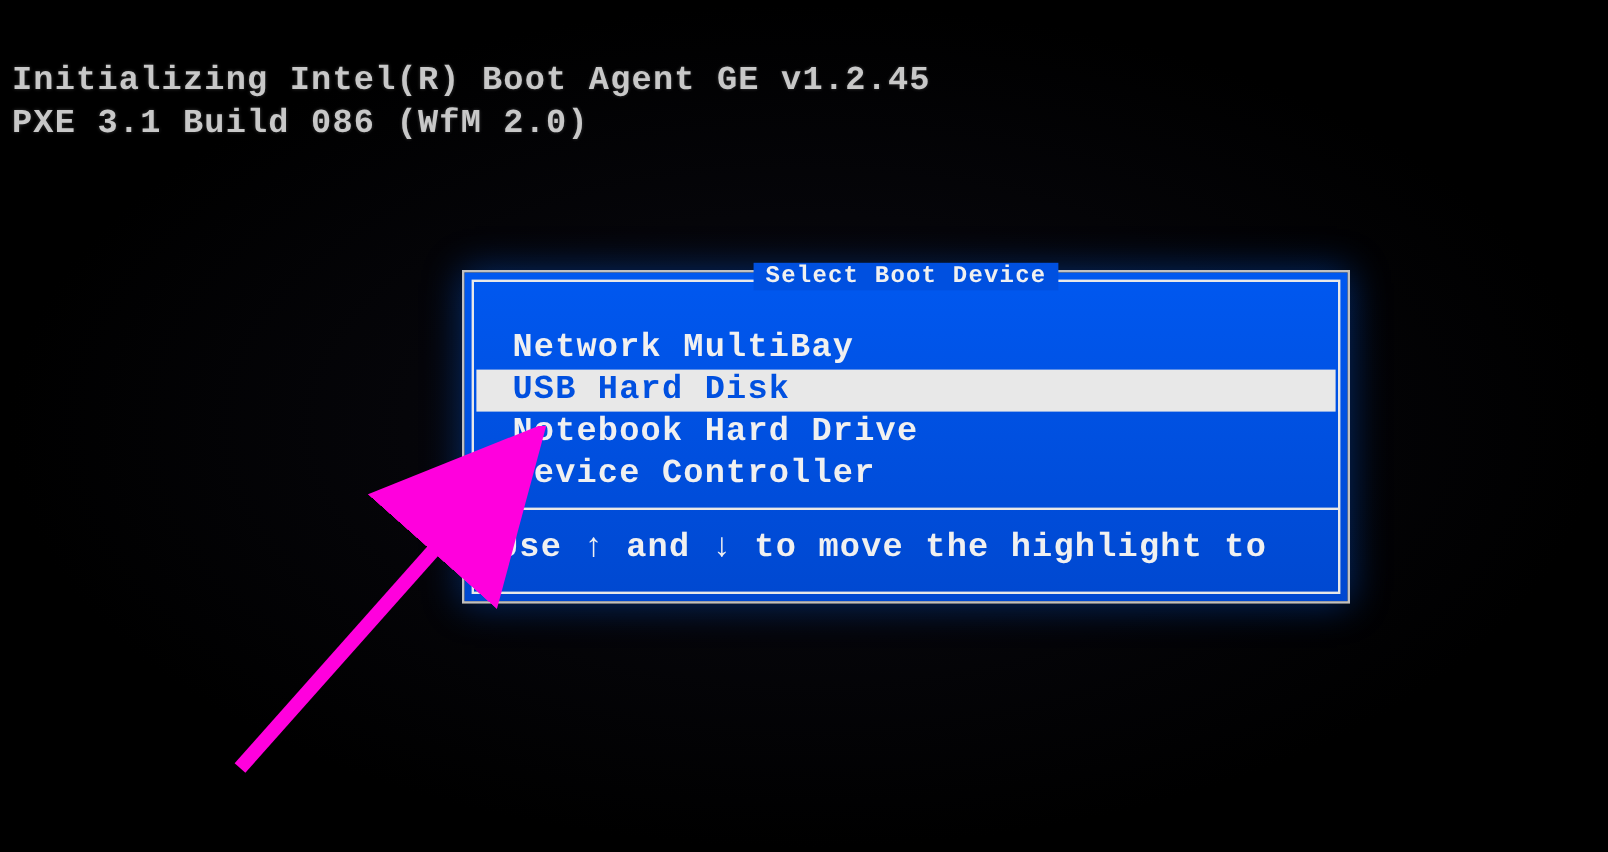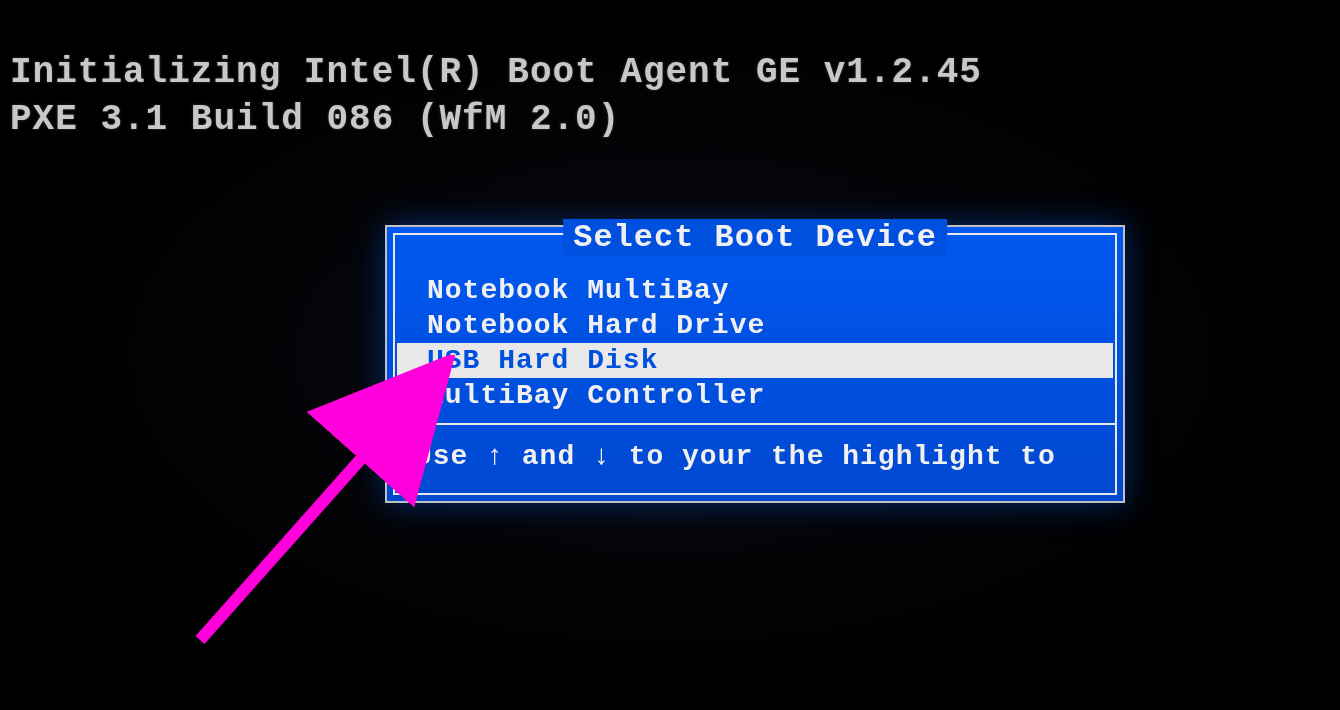--- a/index.html
+++ b/index.html
@@ -13,21 +13,21 @@
       background: radial-gradient(ellipse at 50% 50%, #0a0a12 0%, #000000 70%);
       font-family: 'Courier New', monospace;
       overflow: hidden;
       position: relative;
     }
     .boot-text {
       position: absolute;
       top: 50px;
       left: 10px;
       color: #c8c8c8;
-      font-size: 36px;
+      font-size: 28px;
       font-weight: bold;
       letter-spacing: 1px;
       line-height: 1.3;
       text-shadow: 0 0 3px rgba(200,200,200,0.3);
     }
     .boot-line {
       white-space: nowrap;
     }
     .bios-dialog {
       position: absolute;
@@ -45,21 +45,21 @@
       position: relative;
       padding: 38px 12px 10px 12px;
     }
     .dialog-title {
       position: absolute;
       top: -16px;
       left: 50%;
       transform: translateX(-50%);
       background: #0050e0;
       color: #f0f0f0;
-      font-size: 32px;
+      font-size: 20px;
       font-weight: bold;
       padding: 0 10px;
       letter-spacing: 1px;
       white-space: nowrap;
     }
     .menu-item {
       color: #f0f0f0;
       font-size: 28px;
       font-weight: bold;
       padding: 2px 20px;
@@ -96,29 +96,29 @@
 
 <div class="boot-text">
   <div class="boot-line">Initializing Intel(R) Boot Agent GE v1.2.45</div>
   <div class="boot-line">PXE 3.1 Build 086 (WfM 2.0)</div>
 </div>
 
 <div class="bios-dialog">
   <div class="dialog-inner">
     <div class="dialog-title">Select Boot Device</div>
 
-    <div class="menu-item">Notebook MultiBay</div>
+    <div class="menu-item">Network MultiBay</div>
+    <div class="menu-item selected">USB Hard Disk</div>
     <div class="menu-item">Notebook Hard Drive</div>
-    <div class="menu-item selected">USB Hard Disk</div>
-    <div class="menu-item">MultiBay Controller</div>
+    <div class="menu-item">Device Controller</div>
 
     <div class="divider"></div>
 
     <div class="help-text">
-      <div>Use ↑ and ↓ to your the highlight to</div>
+      <div>Use ↑ and ↓ to move the highlight to</div>
     </div>
   </div>
 </div>
 
 <svg class="annotation-arrow" width="280" height="300" viewBox="0 0 280 300">
   <defs>
     <marker id="arrowhead" markerWidth="12" markerHeight="12" refX="10" refY="6" orient="auto">
       <polygon points="0 0, 12 6, 0 12" fill="#ff00dd"></polygon>
     </marker>
   </defs>

